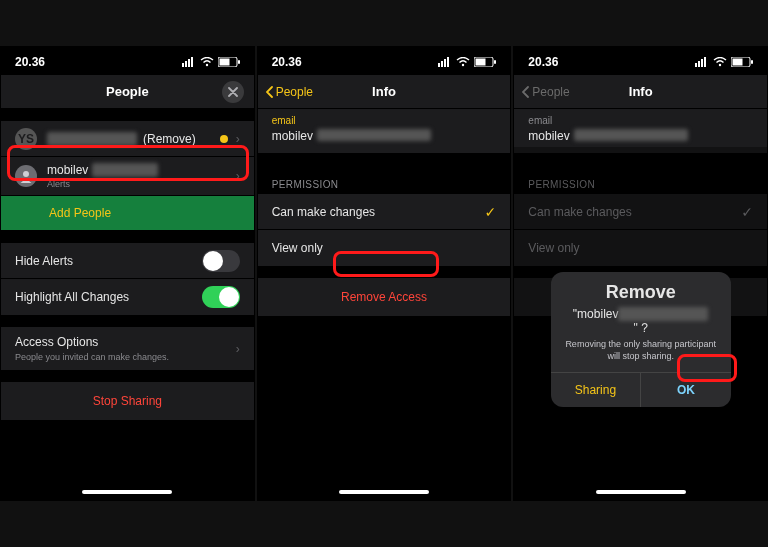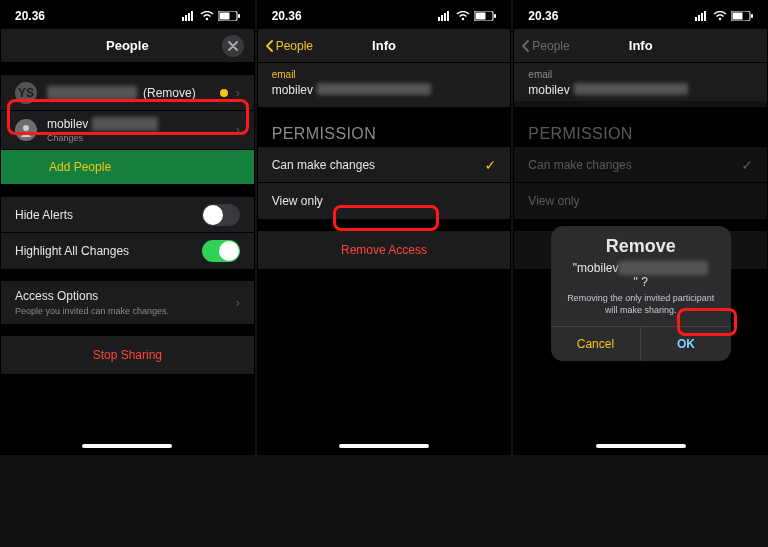--- a/index.html
+++ b/index.html
@@ -12,20 +12,21 @@
     gap: 2px;
     color: #e6e6e6;
     font-size: 12px;
   }
   .phone {
     background: #000;
     flex: 1 1 0;
     height: 455px;
     position: relative;
     border: 1px solid #000;
+    margin-top: 46px;
   }
   
   .status {
     display: flex;
     justify-content: space-between;
     align-items: center;
     padding: 6px 14px 4px 14px;
     height: 28px;
     color: #fff;
     font-weight: 600;
@@ -60,23 +61,23 @@
     width: 22px; height: 22px;
     border-radius: 11px;
     background: #3a3a3c;
     display: flex; align-items: center; justify-content: center;
   }
   .nav .closebtn svg { display: block; }
 
   
   .section-header {
     color: #8a8a8e;
-    font-size: 16px;
+    font-size: 10px;
     text-transform: uppercase;
-    padding: 18px 14px 4px 14px;
+    padding: 26px 14px 4px 14px;
     letter-spacing: 0.4px;
   }
   .cell-group { background: #1c1c1e; }
   .cell {
     display: flex;
     align-items: center;
     min-height: 36px;
     padding: 6px 14px;
     border-bottom: 1px solid #000;
     position: relative;
@@ -246,21 +247,21 @@
         <svg width="14" height="14" viewBox="0 0 14 14">
             <circle cx="7" cy="5" r="3" fill="#cfcfd4"></circle>
             <path d="M1.5 14 Q7 8 12.5 14 Z" fill="#cfcfd4"></path>
           </svg>
       </div>
       <div class="glbl">
         <div style="display:flex; align-items:center; gap:4px;">
           <span>mobilev</span>
           <span class="redacted">xxxxxxxxxxx</span>
         </div>
-        <div class="sub">Changes</div>
+        <div class="sub">Alerts</div>
       </div>
       <span class="chevron">›</span>
     </div>
 
     <div class="add-row">Add People</div>
   </div>
 
   <div class="spacer"></div>
 
   <div class="cell-group">
@@ -421,23 +422,23 @@
   <div class="link-cell link-mutedred">Remove Access</div>
 
   <div class="alert-dim"></div>
 
   <div class="alert">
     <div class="atitle">Remove</div>
     <div class="aname">
       <span>"mobilev</span><span class="redacted">xxxxxxxxxxxxxxx</span><br>
       <span>" ?</span>
     </div>
-    <div class="amsg">Removing the only invited participant will make sharing.</div>
+    <div class="amsg">Removing the only sharing participant will stop sharing.</div>
     <div class="abtns">
-      <div class="abtn cancel">Cancel</div>
+      <div class="abtn cancel">Sharing</div>
       <div class="abtn ok">OK</div>
     </div>
   </div>
 
   <div class="home-indicator"></div>
 
   <div class="red-box" style="left:163px; top:307px; width:60px; height:28px;"></div>
 </div>
 
 </body></html>

